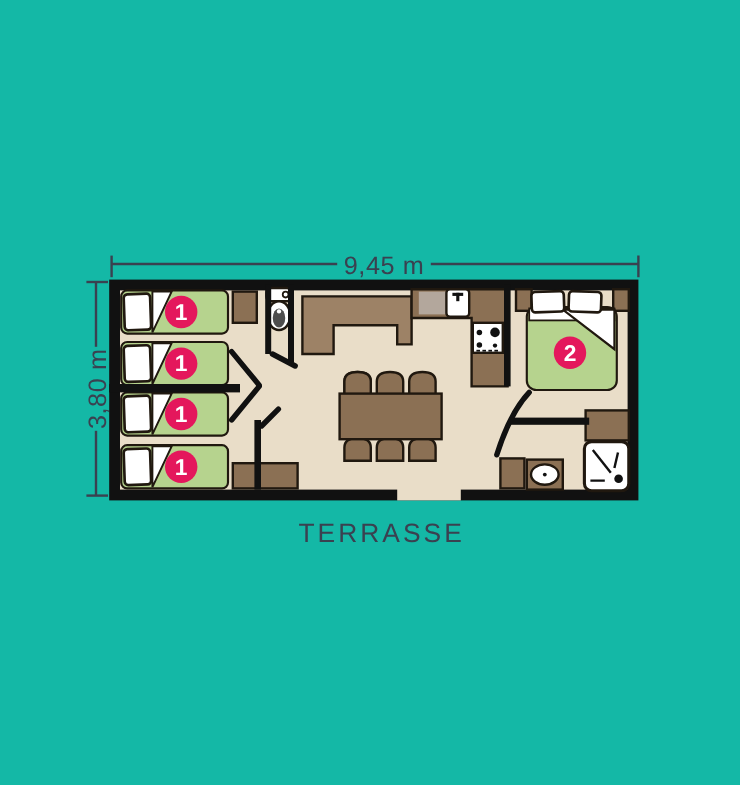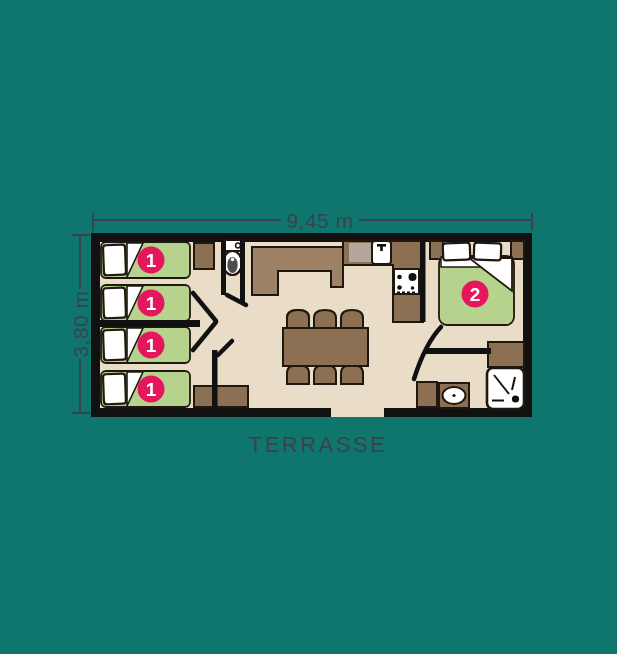--- a/index.html
+++ b/index.html
@@ -1,19 +1,19 @@
 <!DOCTYPE html>
 <html style="--accent_pink: #e4175c; --bed_green: #b6d38e; --floor_beige: #e9ddc8; --furniture_brown: #8b7054; --furniture_light_brown: #9d8266; --drainer_gray: #b3a79c; --wall_black: #111111; --outline_dark: #20180f; --text_slate: #3a4150; --toilet_seat_gray: #4d4d4d;"><head>
 <meta charset="utf-8">
 <style>
   html,body{margin:0;padding:0;background:#ffffff;}
   .page{
     position:relative;
     width:617px;height:654px;
-    background:#0f766e;
+    background:#14b8a6;
     font-family:"Liberation Sans", sans-serif;
     overflow:hidden;
   }
   svg text{font-family:"Liberation Sans", sans-serif;}
   .dim-line{stroke:var(--text_slate);stroke-width:2;fill:none;}
   .dim-text{font-size:21px;fill:var(--text_slate);letter-spacing:0.5px;}
   .terrace-text{font-size:22px;fill:var(--text_slate);letter-spacing:2.5px;font-weight:500;}
   .marker{fill:var(--accent_pink);}
   .marker-text{font-size:19px;font-weight:bold;fill:#ffffff;}
   .wall{fill:var(--wall_black);}

